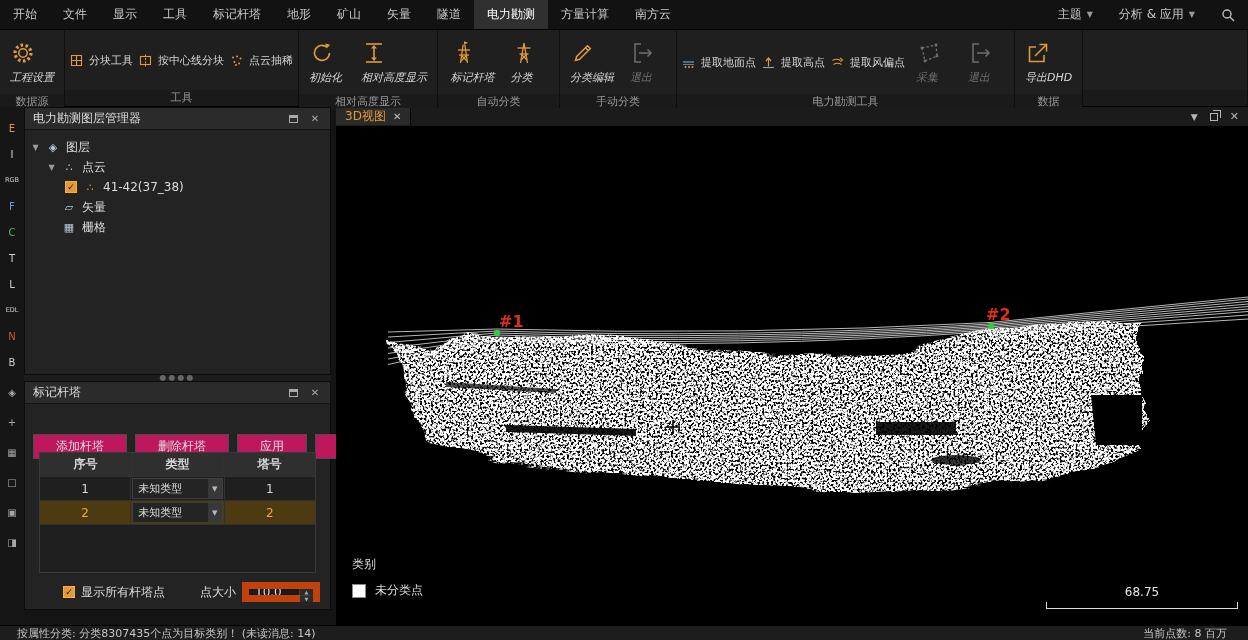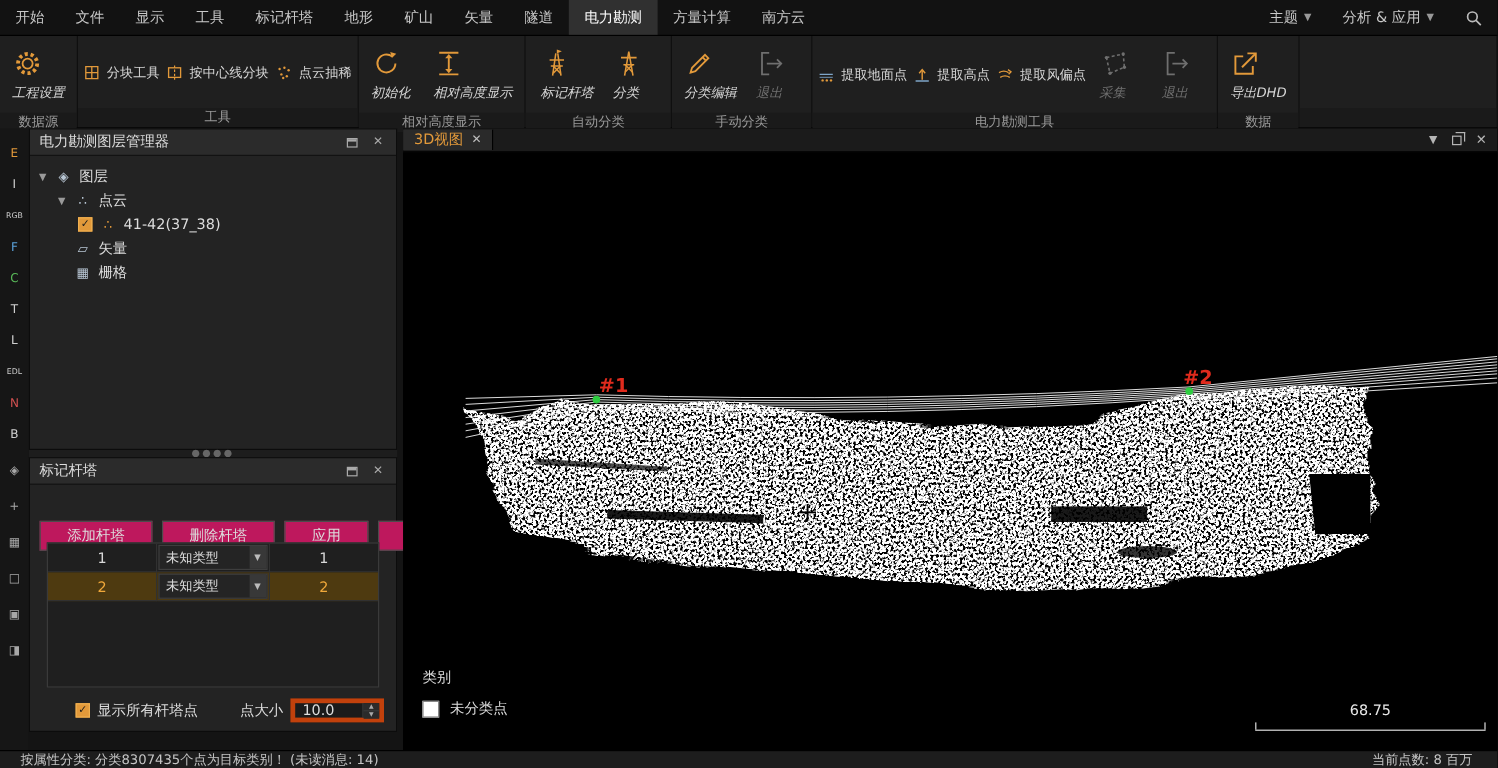--- a/index.html
+++ b/index.html
@@ -63,21 +63,21 @@
   .tcell{flex:1;display:flex;align-items:center;justify-content:center;border-right:1px solid #313131;border-bottom:1px solid #313131;font-size:12px;color:#d8d8d8;}
   .tcell:last-child{border-right:none;}
   .thead .tcell{background:#2f2f2f;font-weight:bold;}
   .trow.selected .tcell{background:#4e3a10;color:#f0a83a;}
   .tcell.combo-cell{padding:1px;}
   .combo{display:flex;align-items:center;background:#242424;border:1px solid #3e3e3e;width:100%;height:100%;padding-left:5px;font-size:11px;color:#ddd;}
   .combo .carrow{margin-left:auto;width:14px;align-self:stretch;background:#383838;display:flex;align-items:center;justify-content:center;font-size:7px;color:#bbb;}
   .tp-footer{position:absolute;left:10px;right:10px;bottom:7px;display:flex;align-items:center;gap:6px;margin-left:28px;}
   .tp-footer .lbl{color:#ddd;}
   .psize-lbl{margin-left:auto;color:#ddd;}
-  .spinner{width:78px;height:20px;background:#1b1b1b;border:4px solid #c2410c;display:flex;align-items:stretch;}
+  .spinner{width:78px;height:20px;background:#1b1b1b;border:7px solid #c2410c;display:flex;align-items:stretch;}
   .spin-val{flex:1;background:transparent;border:none;color:#ddd;font-size:12px;padding-left:6px;font-family:"DejaVu Sans",sans-serif;width:50px;}
   .spin-btns{width:14px;display:flex;flex-direction:column;border-left:1px solid #3e3e3e;}
   .spin-btns span{flex:1;font-size:5px;display:flex;align-items:center;justify-content:center;color:#aaa;background:#2b2b2b;}
   .spin-btns span:first-child{border-bottom:1px solid #3e3e3e;}
 
   
   .viewport{position:absolute;left:336px;top:107px;right:0;bottom:15px;background:#000;}
   .vtabbar{height:20px;background:#1b1b1b;display:flex;align-items:center;border-bottom:1px solid #000;}
   .vtab{display:flex;align-items:center;gap:7px;background:#2a2a2a;color:#e2993a;padding:0 9px;font-size:12px;border-right:1px solid #000;}
   .vtab .close{color:#c0c0c0;font-size:10px;}
@@ -416,20 +416,25 @@
       </span>
     <span class="ptool">✕</span>
   </div>
   <div class="tp-buttons">
     <button class="tbtn">添加杆塔</button>
     <button class="tbtn">删除杆塔</button>
     <button class="tbtn">应用</button>
     <button class="tbtn">另存为</button>
   </div>
   <div class="ttable">
+    <div class="trow thead">
+      <div class="tcell">序号</div>
+      <div class="tcell">类型</div>
+      <div class="tcell">塔号</div>
+    </div>
     <div class="trow">
       <div class="tcell">1</div>
       <div class="tcell combo-cell">
         <div class="combo">
           <span>未知类型</span>
           <span class="carrow">▼</span>
         </div>
       </div>
       <div class="tcell">1</div>
     </div>

